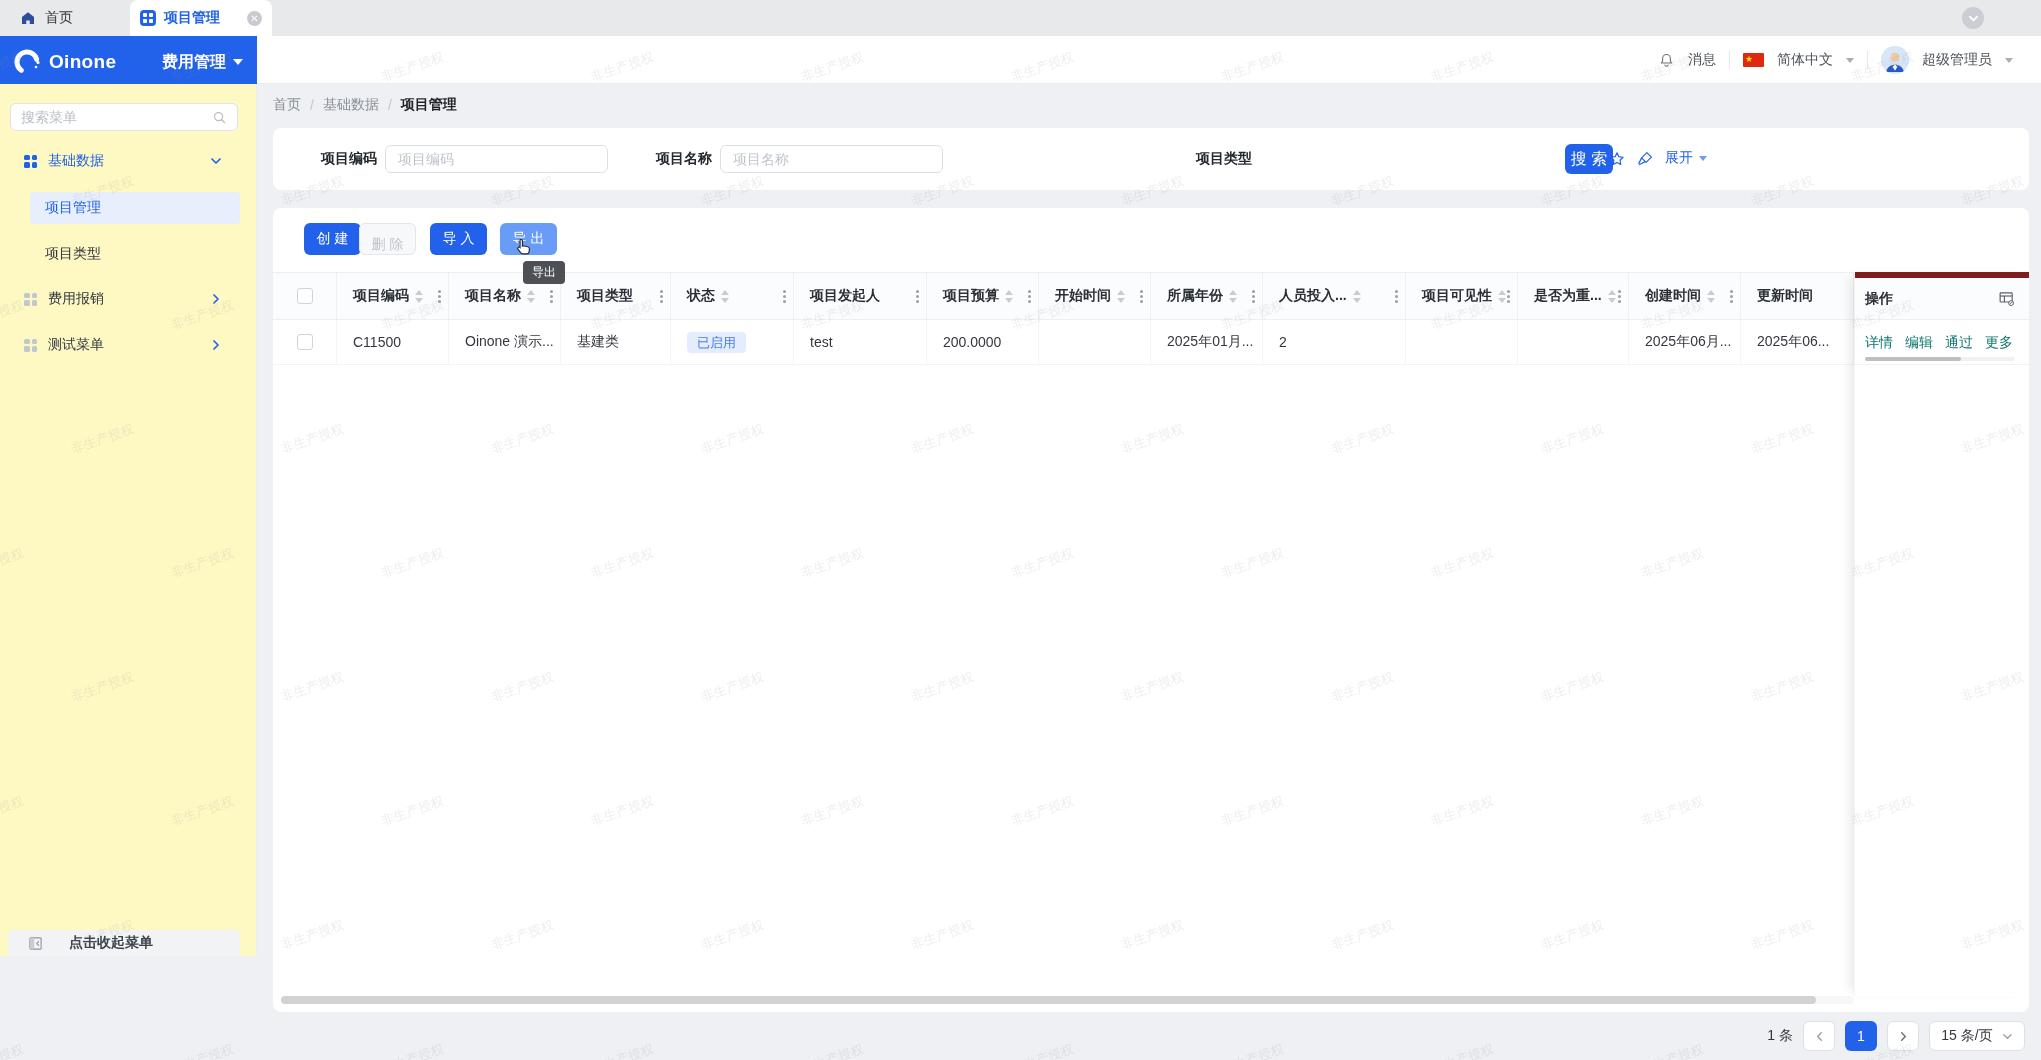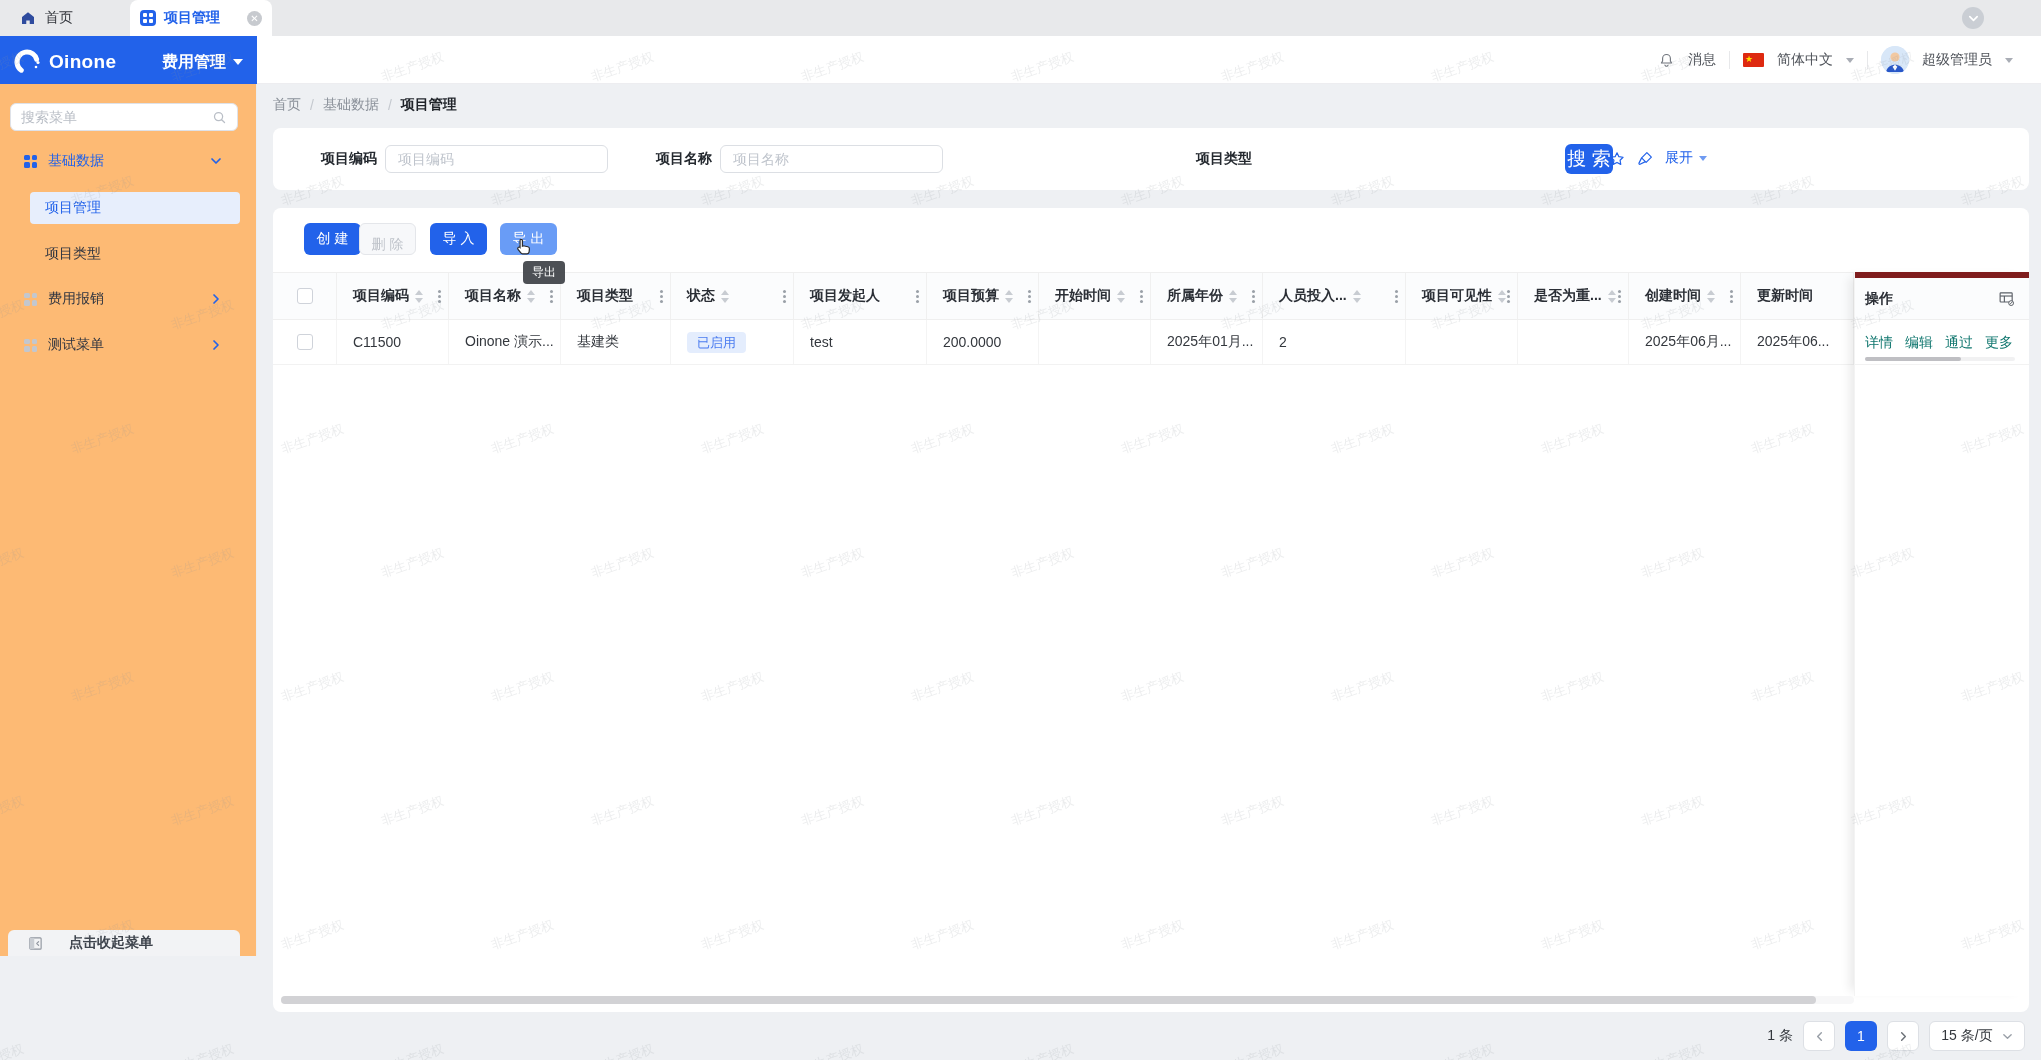--- a/index.html
+++ b/index.html
@@ -25,21 +25,21 @@
   .app-switch { margin-left:auto; display:flex; align-items:center; gap:7px; font-size:16px; font-weight:700; }
   .caret-down-w { width:0; height:0; border-left:5px solid transparent; border-right:5px solid transparent; border-top:6px solid #fff; }
   .header-right { position:absolute; right:28px; top:0; height:48px; display:flex; align-items:center; gap:13px; color:#4e5259; }
   .hr-divider { width:1px; height:18px; background:#e7e8ea; }
   .caret-down-g { width:0; height:0; border-left:4.5px solid transparent; border-right:4.5px solid transparent; border-top:5.5px solid #a9adb5; }
   .flag { width:21px; height:14px; background:#de2910; position:relative; border-radius:1px; flex:none; }
   .flag .bigstar { position:absolute; left:2px; top:1px; color:#ffde00; font-size:9px; line-height:11px; }
   .avatar { width:28px; height:28px; border-radius:50%; background:#d8e7f8; overflow:hidden; flex:none; }
 
   
-  .sidebar { position:absolute; left:0; top:84px; width:257px; height:872px; background:#fdba74; border-right:1px solid #ebedf0; z-index:8;padding-left:22px; }
+  .sidebar { position:absolute; left:0; top:84px; width:257px; height:872px; background:#fef9c3; border-right:1px solid #ebedf0; z-index:8;padding-left:22px; }
   .menu-search { position:absolute; left:10px; top:19px; width:228px; height:28px; border:1px solid #dfe2e8; border-radius:6px; display:flex; align-items:center; padding:0 10px; background:#fff; }
   .menu-search input { border:none; outline:none; flex:1; font-size:14px; color:#33373d; font-family:inherit; background:transparent; }
   .menu-search input::placeholder { color:#b9bec6; }
   .menu { position:absolute; left:0; top:62px; right:0; }
   .menu-item { height:30px; display:flex; align-items:center; padding:0 34px 0 24px; margin-bottom:16px; color:#303540; cursor:pointer; }
   .menu-item .mi-label { margin-left:11px; }
   .menu-item.active-group .mi-label { color:#2262ea; font-weight:400; }
   .mi-chevron { margin-left:auto; display:flex; }
   .submenu-item { height:32px; display:flex; align-items:center; margin:0 16px 14px 30px; padding-left:15px; border-radius:4px; color:#303540; cursor:pointer; }
   .submenu-item.selected { background:#e7eefc; color:#2262ea; }
@@ -53,21 +53,21 @@
   .breadcrumb { position:absolute; left:16px; top:12px; display:flex; align-items:center; gap:9px; color:#8a9099; }
   .breadcrumb .bc-last { color:#1f2329; font-weight:700; }
   .bc-sep { color:#c4c8ce; }
 
   .filter-card { position:absolute; left:16px; top:44px; width:1756px; height:62px; background:#fff; border-radius:8px; }
   .ffield { position:absolute; top:17px; height:28px; display:flex; align-items:center; }
   .f-label { font-weight:700; color:#24292f; margin-right:8px; white-space:nowrap; }
   .f-input { width:223px; height:28px; border:1px solid #dcdfe4; border-radius:6px; padding:0 12px; font-size:14px; color:#33373d; outline:none; font-family:inherit; }
   .f-input::placeholder { color:#bfc4cc; }
   .ff0 { left:48px; } .ff1 { left:383px; } .ff2 { left:923px; }
-  .search-btn { position:absolute; left:1292px; top:16px; width:48px; height:30px; background:#2262ea; color:#fff; border:none; border-radius:6px; font-size:19px; font-family:inherit; cursor:pointer; }
+  .search-btn { position:absolute; left:1292px; top:16px; width:48px; height:30px; background:#2262ea; color:#fff; border:none; border-radius:6px; font-size:16px; font-family:inherit; cursor:pointer; }
   .icon-btn { position:absolute; top:21px; width:20px; height:20px; display:flex; align-items:center; justify-content:center; cursor:pointer; }
   .fav-btn { left:1334px; } .brush-btn { left:1362px; }
   .expand-toggle { position:absolute; left:1392px; top:21px; display:flex; align-items:center; gap:6px; color:#2262ea; cursor:pointer; }
   .caret-down-b { width:0; height:0; border-left:4.5px solid transparent; border-right:4.5px solid transparent; border-top:5.5px solid #6f9bf2; }
 
   .table-card { position:absolute; left:16px; top:124px; width:1756px; height:804px; background:#fff; border-radius:8px; }
   .btn { position:absolute; top:15px; width:57px; height:32px; border-radius:6px; border:none; font-size:14px; font-family:inherit; display:flex; align-items:center; justify-content:center; cursor:pointer; }
   .btn span { letter-spacing:4px; margin-right:-4px; }
   .btn-primary { background:#2262ea; color:#fff; }
   .btn-create { left:31px; } .btn-import { left:157px; }

